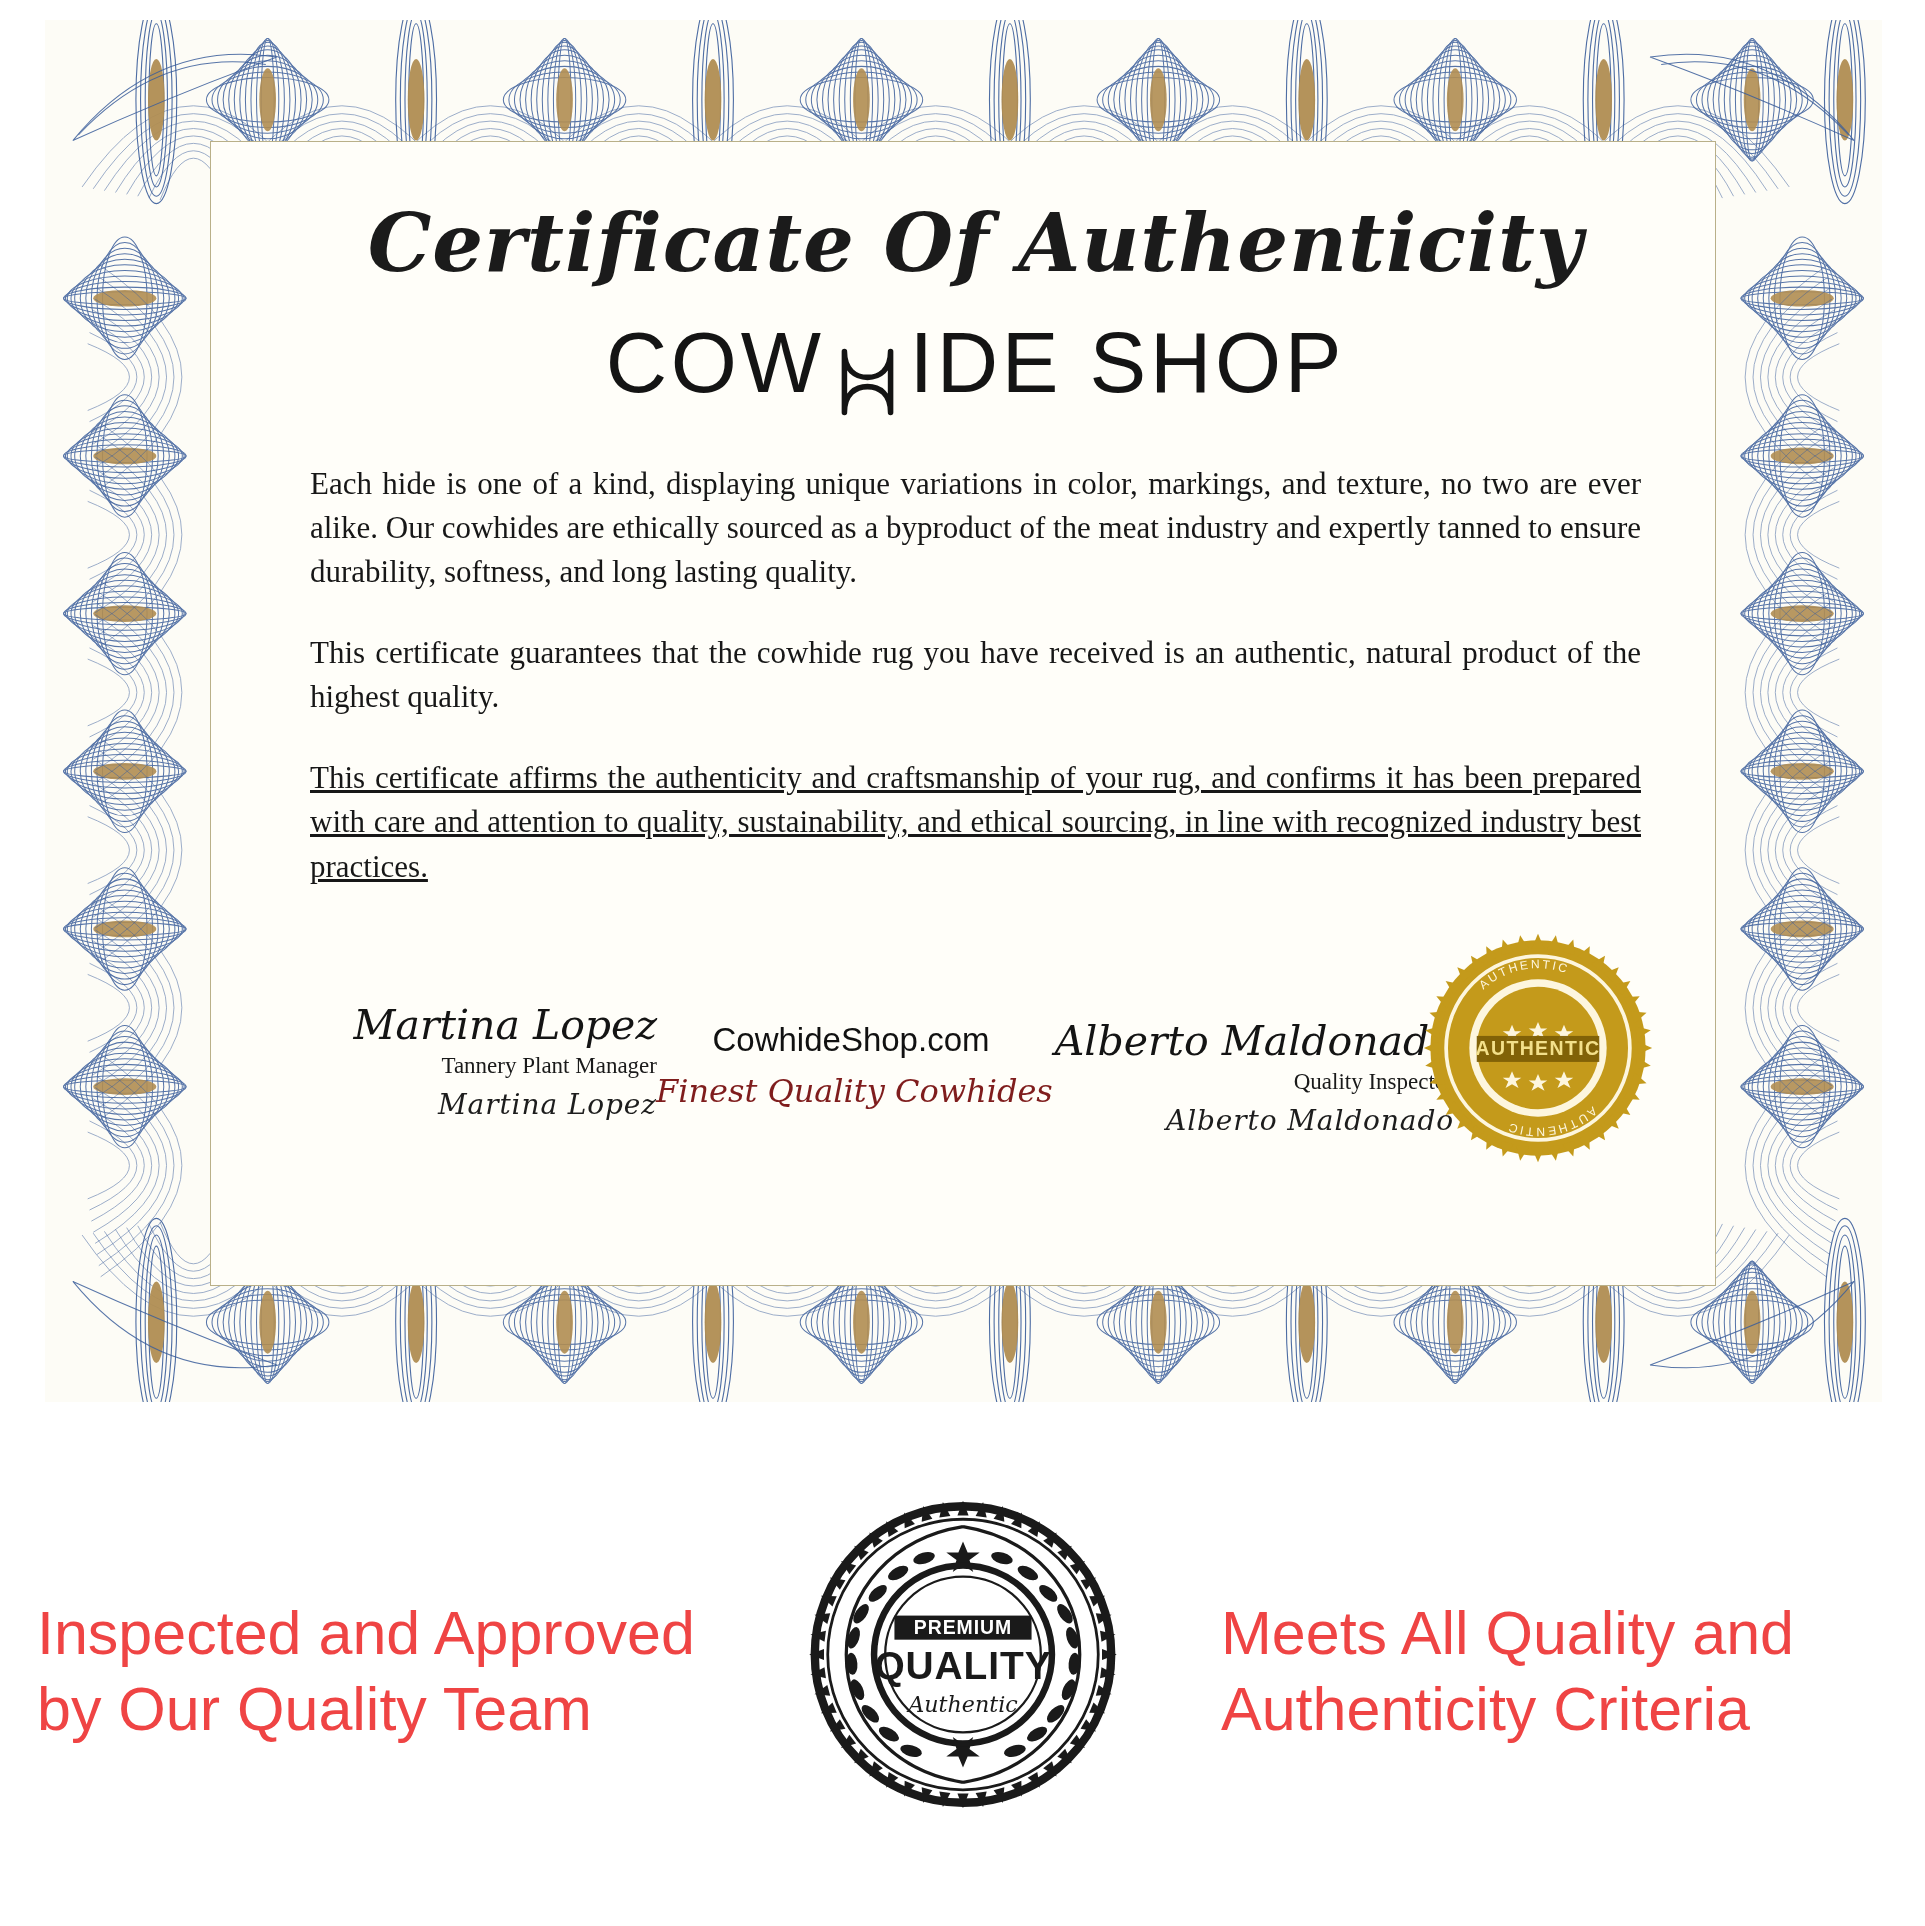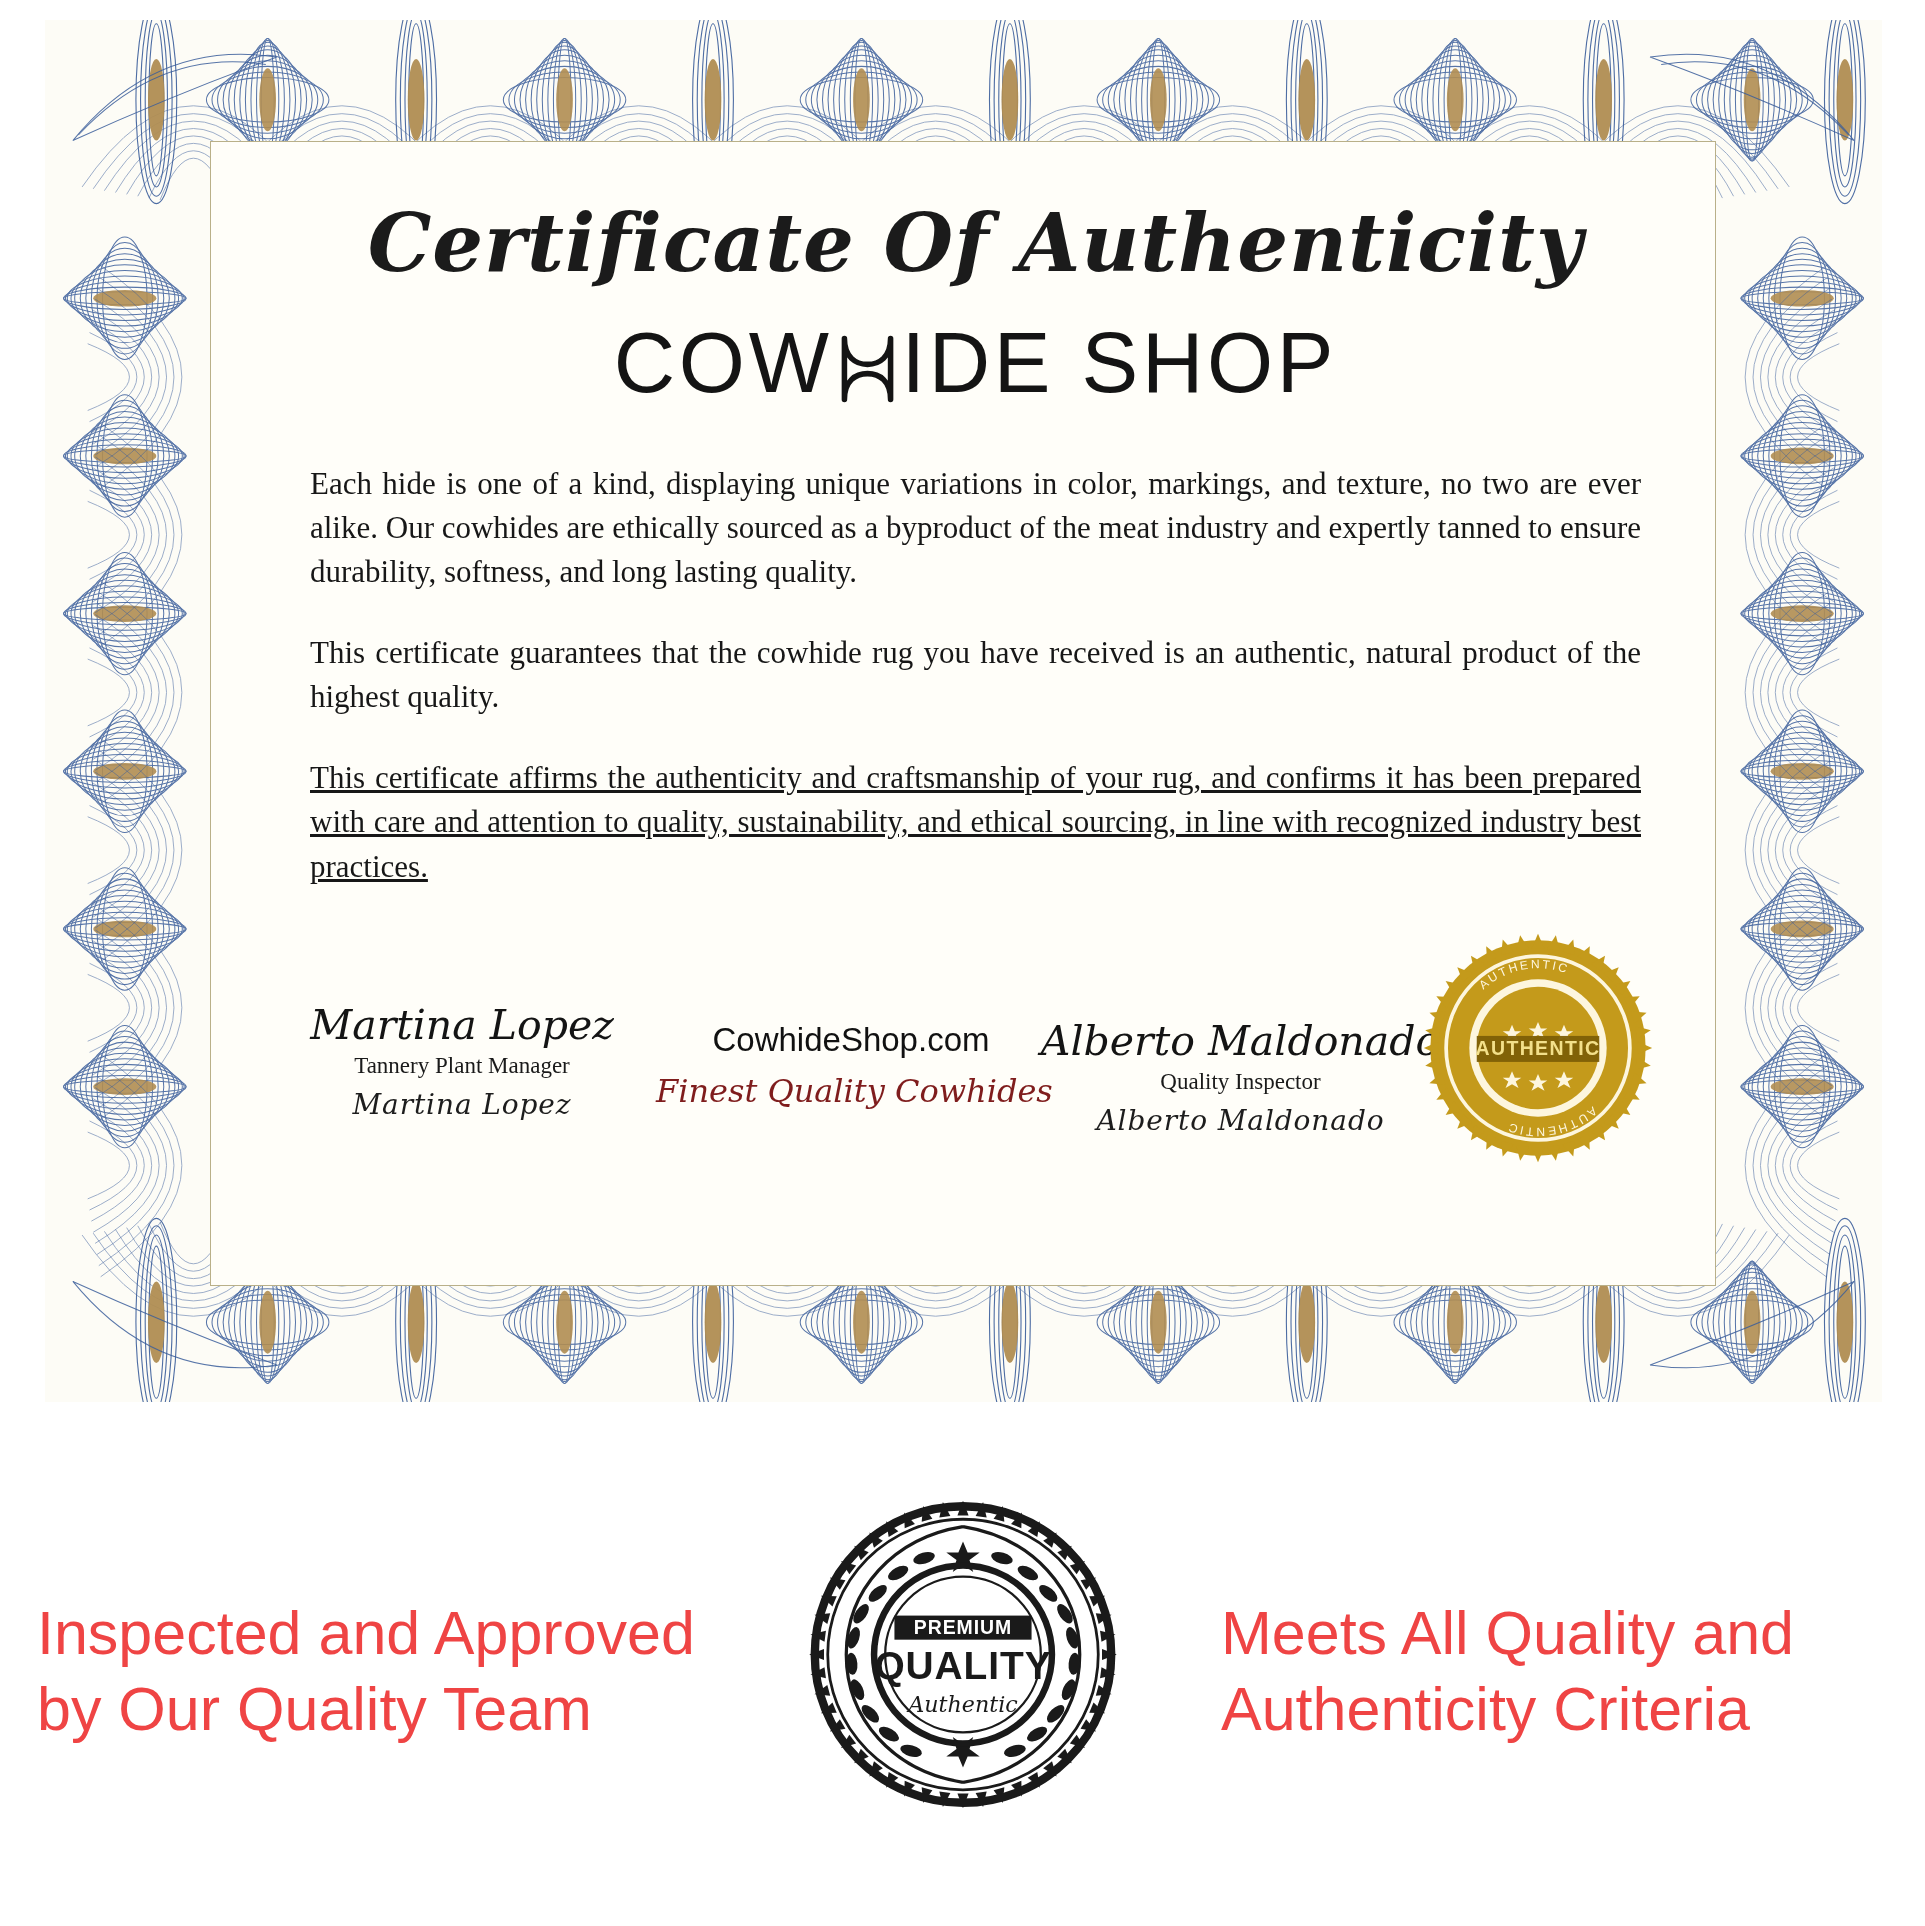--- a/index.html
+++ b/index.html
@@ -60,22 +60,22 @@
   .brand {
     text-align: center;
     margin-top: 24px;
     font-family: "Liberation Sans", sans-serif;
     font-size: 85px;
     letter-spacing: 3.7px;
     color: #141414;
     font-weight: 400;
     display: flex;
     justify-content: center;
-    align-items: center;
-    gap: 0px;
+    align-items: flex-end;
+    gap: 8px;
   }
   .brand .seg { display: inline-block; }
   .brand .hmark {
     display: inline-block;
     position: relative;
     width: 65px;
     height: 72px;
     margin: 0 1.9px;
   }
   .brand .hmark svg { position: absolute; left: 0; top: 5.6px; }
@@ -94,21 +94,21 @@
   
   .sig-row {
     position: absolute;
     left: 0;
     right: 0;
     bottom: 80px;
     height: 204px;
   }
   .sig-block {
     position: absolute;
-    text-align: center;
+    text-align: right;
   }
   .sig-name {
     font-family: "DejaVu Serif", serif;
     font-style: italic;
     font-size: 41px;
     color: #141414;
     white-space: nowrap;
   }
   .sig-role {
     font-family: "Liberation Serif", serif;

